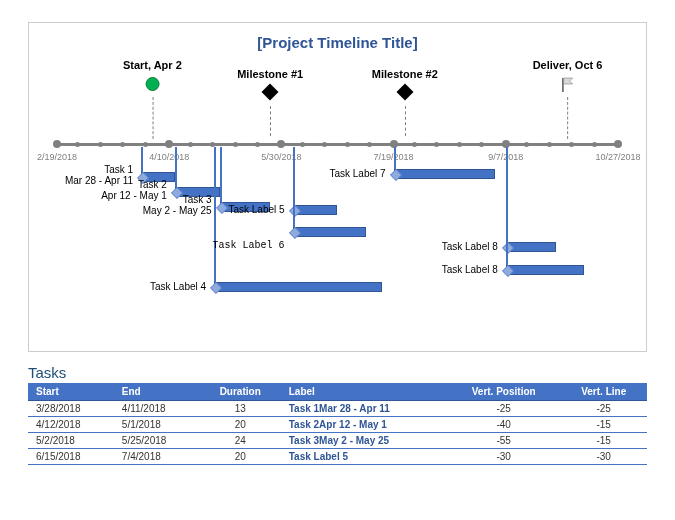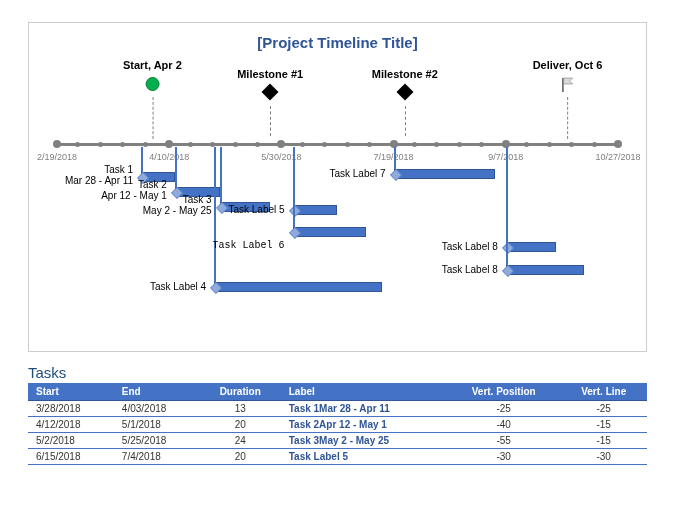--- a/index.html
+++ b/index.html
@@ -317,21 +317,21 @@
       <th>End</th>
       <th>Duration</th>
       <th>Label</th>
       <th>Vert. Position</th>
       <th>Vert. Line</th>
     </tr>
   </thead>
   <tbody id="tasks-body">
       <tr>
         <td>3/28/2018</td>
-        <td>4/03/2018</td>
+        <td>4/11/2018</td>
         <td>13</td>
         <td class="lbl-cell">Task 1Mar 28 - Apr 11</td>
         <td>-25</td>
         <td>-25</td>
       </tr>
       <tr>
         <td>4/12/2018</td>
         <td>5/1/2018</td>
         <td>20</td>
         <td class="lbl-cell">Task 2Apr 12 - May 1</td>

